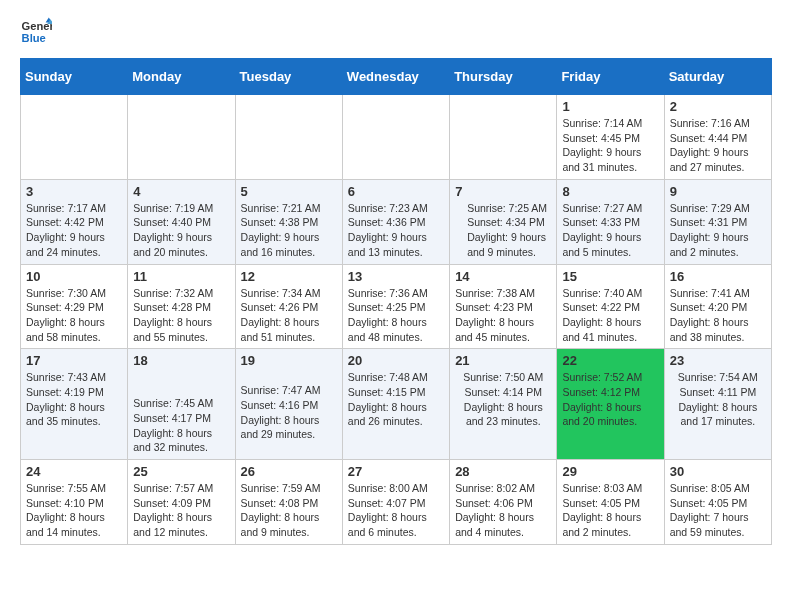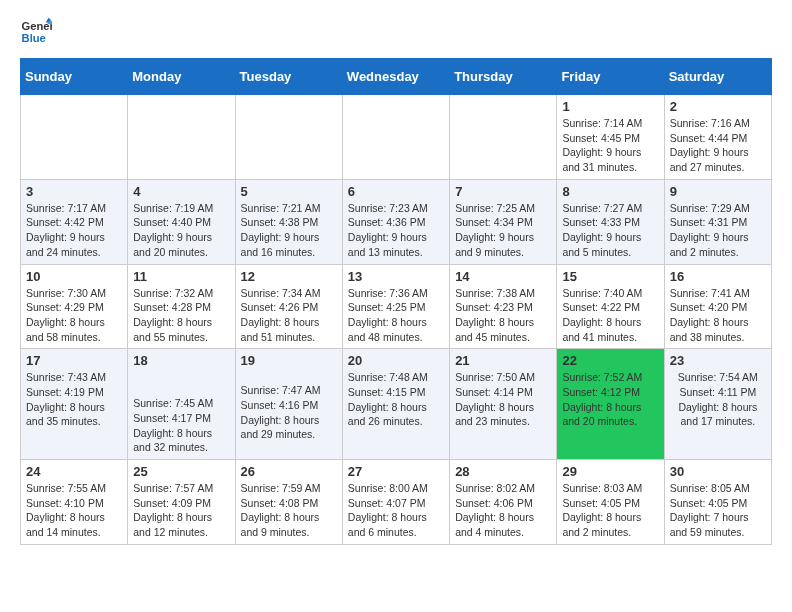--- a/index.html
+++ b/index.html
@@ -151,21 +151,21 @@
 Daylight: 9 hours and 16 minutes.</div>
         </td>
         <td style="background: rgb(240, 244, 250);">
           <div class="day-num">6</div>
           <div class="cell-text" style="white-space: pre-line;">Sunrise: 7:23 AM
 Sunset: 4:36 PM
 Daylight: 9 hours and 13 minutes.</div>
         </td>
         <td style="background: rgb(240, 244, 250);">
           <div class="day-num">7</div>
-          <div class="cell-text" style="white-space: pre-line;">Sunrise: 7:25 AM
+          <div class="cell-text" style="white-space: pre-line; margin-left: 12px;">Sunrise: 7:25 AM
 Sunset: 4:34 PM
 Daylight: 9 hours and 9 minutes.</div>
         </td>
         <td style="background: rgb(240, 244, 250);">
           <div class="day-num">8</div>
           <div class="cell-text" style="white-space: pre-line;">Sunrise: 7:27 AM
 Sunset: 4:33 PM
 Daylight: 9 hours and 5 minutes.</div>
         </td>
         <td style="background: rgb(240, 244, 250);">
@@ -239,21 +239,21 @@
 Daylight: 8 hours and 29 minutes.</div>
         </td>
         <td style="background: rgb(240, 244, 250);">
           <div class="day-num">20</div>
           <div class="cell-text" style="white-space: pre-line;">Sunrise: 7:48 AM
 Sunset: 4:15 PM
 Daylight: 8 hours and 26 minutes.</div>
         </td>
         <td style="background: rgb(240, 244, 250);">
           <div class="day-num">21</div>
-          <div class="cell-text" style="white-space: pre-line;">Sunrise: 7:50 AM
+          <div class="cell-text" style="white-space: pre-line; text-align: center;">Sunrise: 7:50 AM
 Sunset: 4:14 PM
 Daylight: 8 hours and 23 minutes.</div>
         </td>
         <td style="background: #22c55e;">
           <div class="day-num">22</div>
           <div class="cell-text" style="white-space: pre-line;">Sunrise: 7:52 AM
 Sunset: 4:12 PM
 Daylight: 8 hours and 20 minutes.</div>
         </td>
         <td style="background: rgb(240, 244, 250);">

